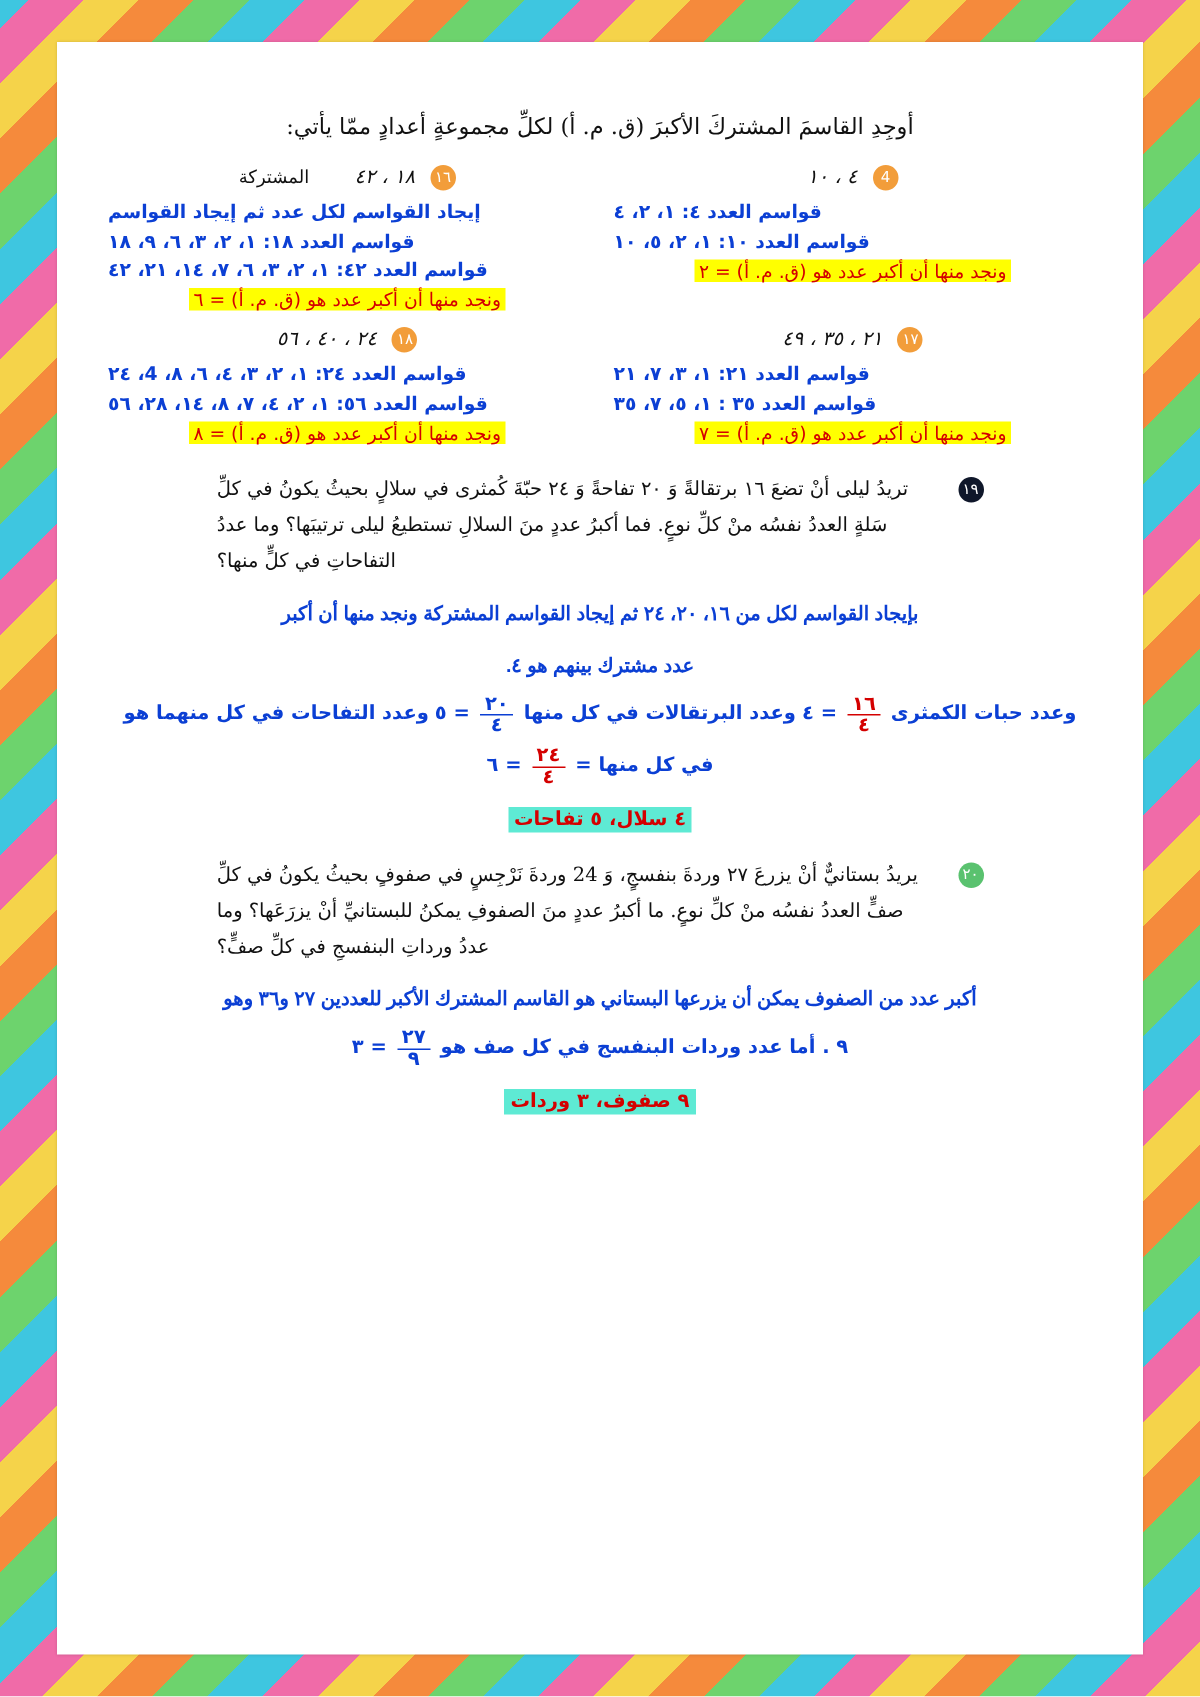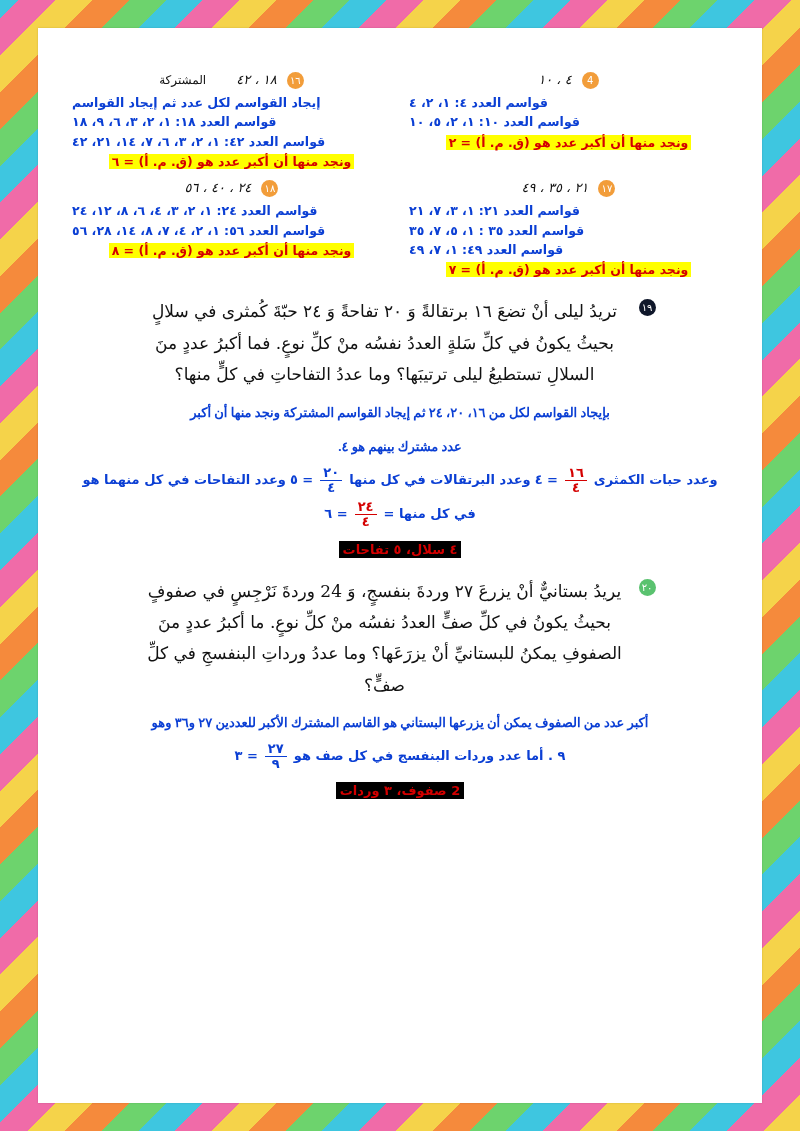--- a/index.html
+++ b/index.html
@@ -102,50 +102,50 @@
     font-weight: bold;
     font-family: "DejaVu Sans", sans-serif;
     text-align: left;
     line-height: 1.55;
     white-space: nowrap;
   }
   .hl {
     display: inline-block;
     background: #ffff00;
     color: #d40000;
-    font-weight: bold;
+    font-weight: normal;
     font-size: 12.5px;
     padding: 0 3px;
     margin-top: 3px;
   }
   .center { text-align: center; }
 
   
   .problem {
     margin-top: 18px;
     display: flex;
     flex-direction: row;
     align-items: flex-start;
     gap: 8px;
     justify-content: center;
   }
   .problem .badge { margin-top: 3px; flex: 0 0 auto; }
   .problem-text {
-    font-size: 17px;
+    font-size: 13px;
     color: #111111;
     font-family: "DejaVu Serif", serif;
     line-height: 1.85;
-    text-align: center;
+    text-align: left;
     max-width: 480px;
   }
   .answer-blue {
     color: #0b3fd4;
     font-weight: bold;
     font-size: 13px;
-    font-family: Liberation Serif, serif;
+    font-family: Liberation Sans, sans-serif;
     text-align: center;
     line-height: 1.9;
     margin-top: 10px;
   }
   .answer-row {
     display: flex;
     flex-direction: row;
     align-items: center;
     justify-content: center;
     flex-wrap: wrap;
@@ -168,35 +168,36 @@
   .frac .num { border-bottom: 1.6px solid #d40000; padding: 0 3px; color: #d40000; }
   .frac .den { padding: 0 3px; color: #d40000; }
   .frac.blue .num { border-bottom-color: #0b3fd4; color: #0b3fd4; }
   .frac.blue .den { color: #0b3fd4; }
   .final-hl {
     display: block;
     text-align: center;
     margin-top: 10px;
   }
   .final-hl span {
-    background: #000000;
+    background: #5eead4;
     color: #d40000;
     font-weight: bold;
     font-size: 13px;
     padding: 1px 4px;
   }
 </style>
 </head>
 <body>
 
 <div id="page-frame"></div>
 
 <div id="page-sheet">
   <div id="content">
 
+    <div class="q-title">أوجِدِ القاسمَ المشتركَ الأكبرَ (ق. م. أ) لكلِّ مجموعةٍ أعدادٍ ممّا يأتي:</div>
 
     <div class="grid2">
 
       <div class="cell">
         <div class="cell-head">
           <span class="badge">4</span>
           <span class="nums">٤ ، ١٠</span>
         </div>
         <div class="line-blue">قواسم العدد ٤: ١، ٢، ٤</div>
         <div class="line-blue">قواسم العدد ١٠: ١، ٢، ٥، ١٠</div>
@@ -218,30 +219,29 @@
 
     <div class="grid2">
 
       <div class="cell">
         <div class="cell-head">
           <span class="badge">١٧</span>
           <span class="nums">٢١ ، ٣٥ ، ٤٩</span>
         </div>
         <div class="line-blue">قواسم العدد ٢١: ١، ٣، ٧، ٢١</div>
         <div class="line-blue">قواسم العدد ٣٥ : ١، ٥، ٧، ٣٥</div>
-        <div class="line-blue">قواسم العدد ٤٩: ١، ٧، ٤٩</div>
         <div class="center"><span class="hl">ونجد منها أن أكبر عدد هو (ق. م. أ) = ٧</span></div>
       </div>
 
       <div class="cell">
         <div class="cell-head">
           <span class="badge">١٨</span>
           <span class="nums">٢٤ ، ٤٠ ، ٥٦</span>
         </div>
-        <div class="line-blue">قواسم العدد ٢٤: ١، ٢، ٣، ٤، ٦، ٨، ١٢، ٢٤</div>
+        <div class="line-blue">قواسم العدد ٢٤: ١، ٢، ٣، ٤، ٦، ٨، 4، ٢٤</div>
         <div class="line-blue">قواسم العدد ٥٦: ١، ٢، ٤، ٧، ٨، ١٤، ٢٨، ٥٦</div>
         <div class="center"><span class="hl">ونجد منها أن أكبر عدد هو (ق. م. أ) = ٨</span></div>
       </div>
     </div>
 
     <div class="problem">
       <span class="badge pink">١٩</span>
       <div class="problem-text">تريدُ ليلى أنْ تضعَ ١٦ برتقالةً وَ ٢٠ تفاحةً وَ ٢٤ حبّةَ كُمثرى في سلالٍ بحيثُ يكونُ في كلِّ سَلةٍ العددُ نفسُه منْ كلِّ نوعٍ. فما أكبرُ عددٍ منَ السلالِ تستطيعُ ليلى ترتيبَها؟ وما عددُ التفاحاتِ في كلٍّ منها؟</div>
     </div>
     <div class="answer-blue">بإيجاد القواسم لكل من ١٦، ٢٠، ٢٤ ثم إيجاد القواسم المشتركة ونجد منها أن أكبر</div>
@@ -285,17 +285,17 @@
     <div class="answer-row">
       <span>٩ . أما عدد وردات البنفسج في كل صف هو</span>
       <span class="frac blue">
         <span class="num">٢٧</span>
         <span class="den">٩</span>
       </span>
       <span>= ٣</span>
     </div>
 
     <div class="final-hl">
-      <span>2 صفوف، ٣ وردات</span>
+      <span>٩ صفوف، ٣ وردات</span>
     </div>
 
   </div>
 </div>
 
 </body></html>

